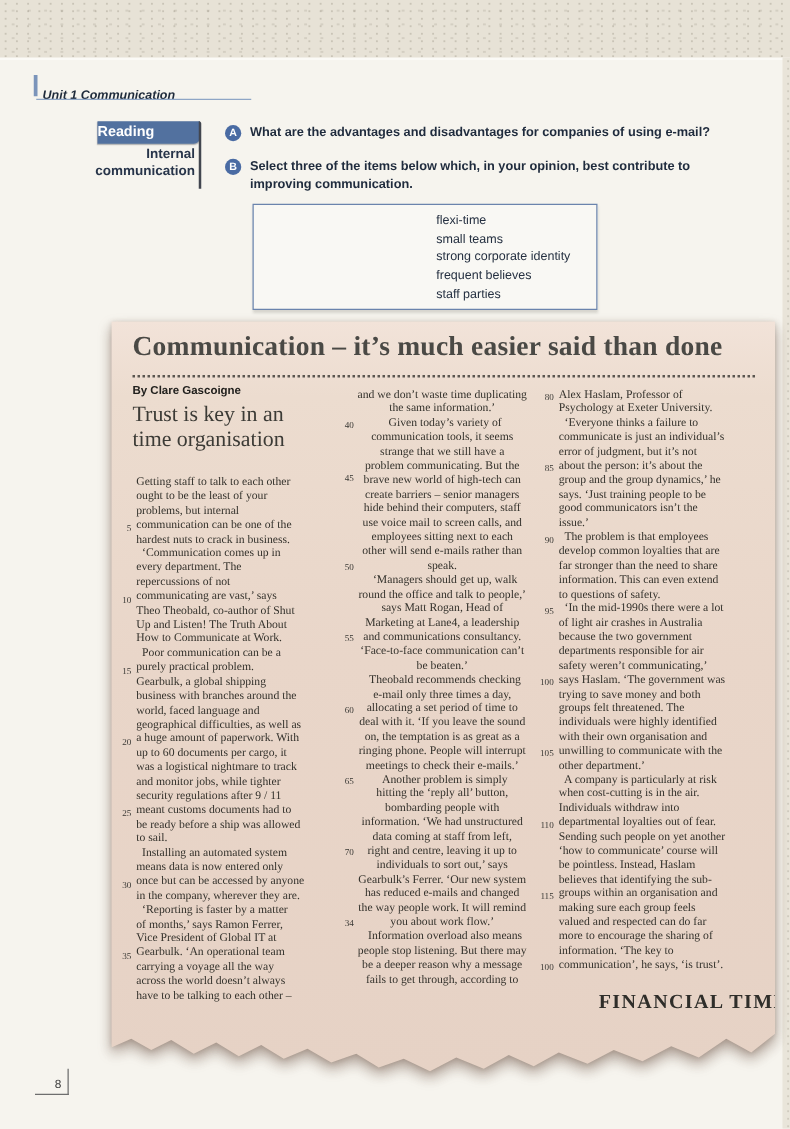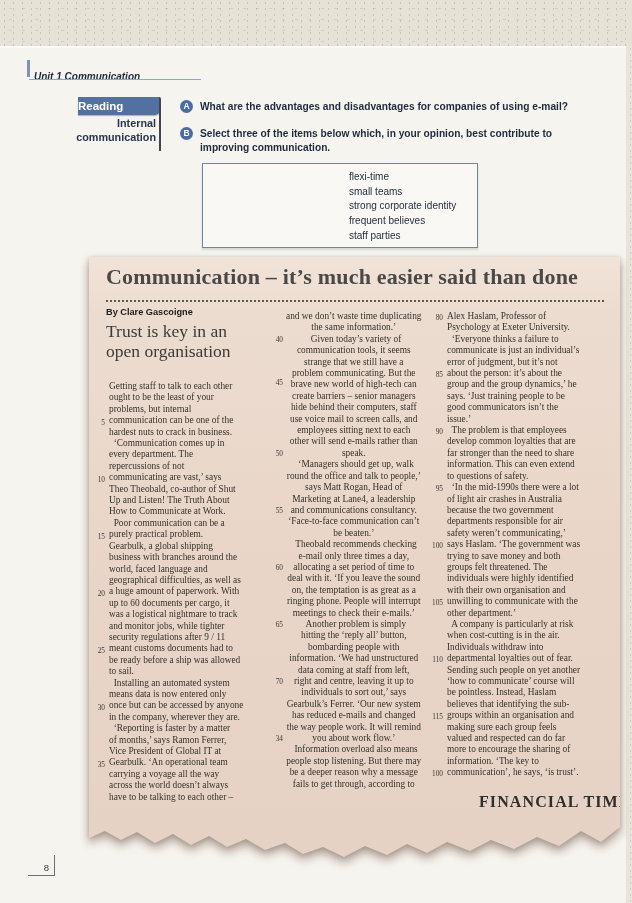--- a/index.html
+++ b/index.html
@@ -112,21 +112,21 @@
       <div>staff parties</div>
     </div>
 </div>
 
 <div class="paper-wrap">
   <div class="paper">
     <div class="headline">Communication – it’s much easier said than done</div>
     <div class="dotted-rule"></div>
     <div class="byline">By Clare Gascoigne</div>
     <div class="subheadline">Trust is key in an
-open organisation</div>
+time organisation</div>
 
     <div class="col-numbers col1-nums">
         <span style="top: 47.1px;">5</span>
         <span style="top: 104.1px;">10</span>
         <span style="top: 161.1px;">15</span>
         <span style="top: 218.1px;">20</span>
         <span style="top: 275.1px;">25</span>
         <span style="top: 332.1px;">30</span>
         <span style="top: 389.1px;">35</span>
       </div>

